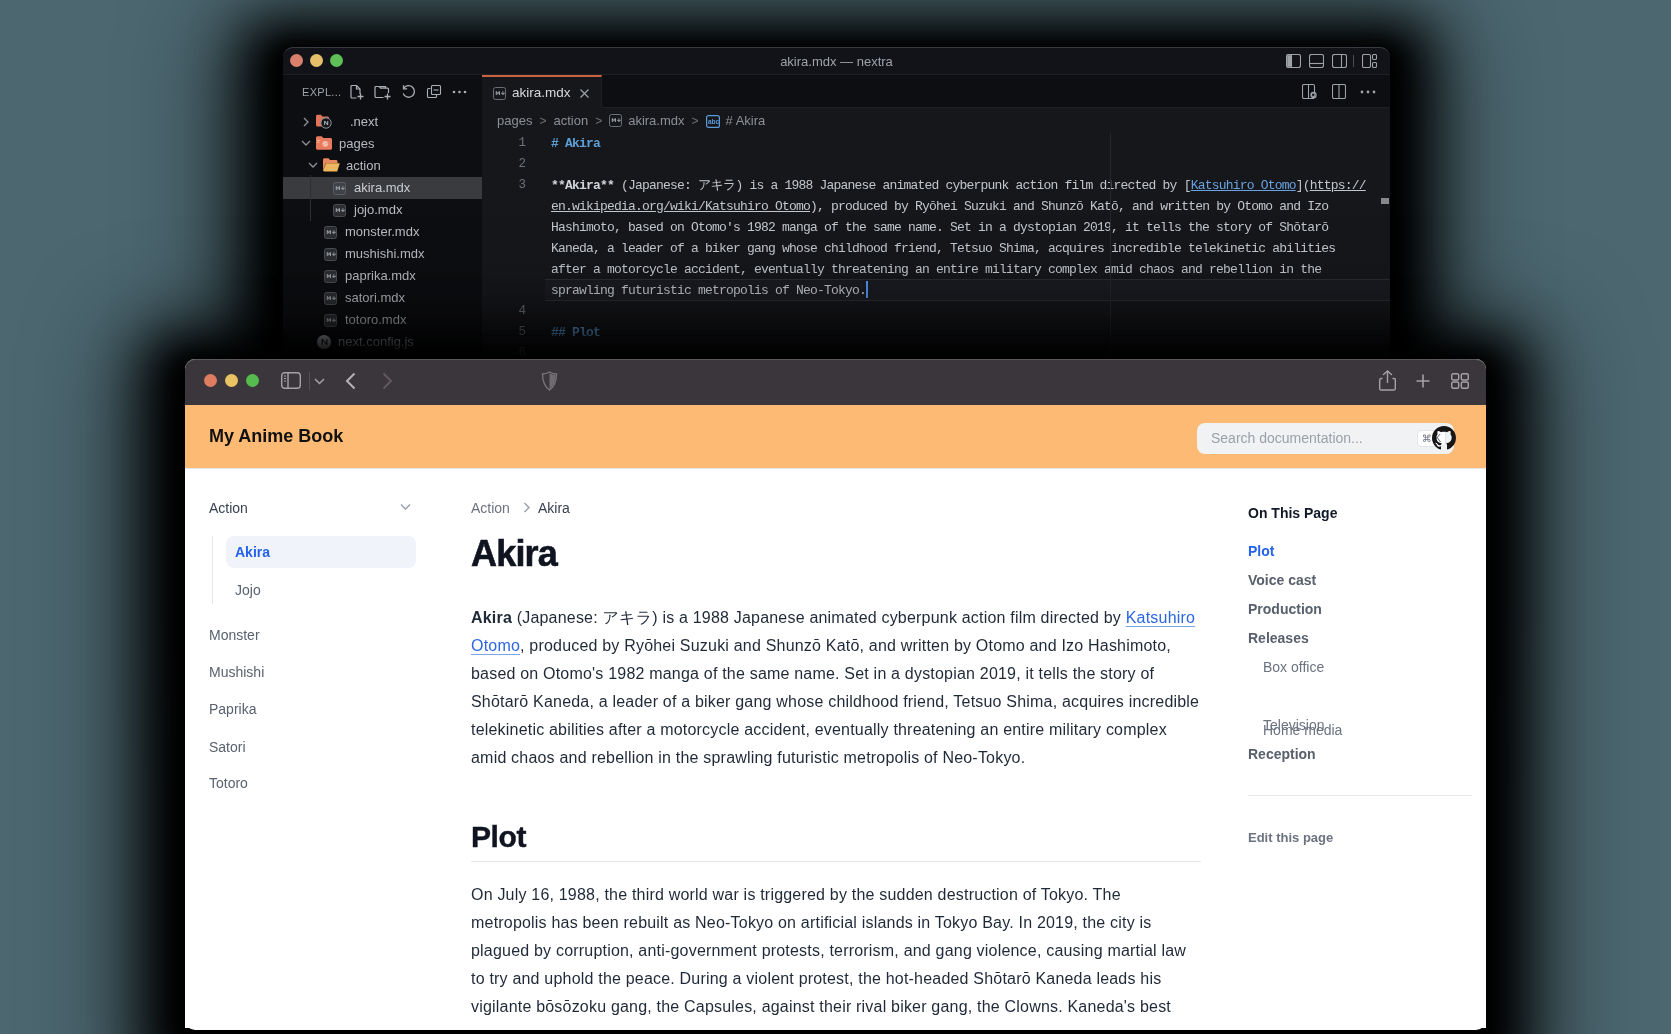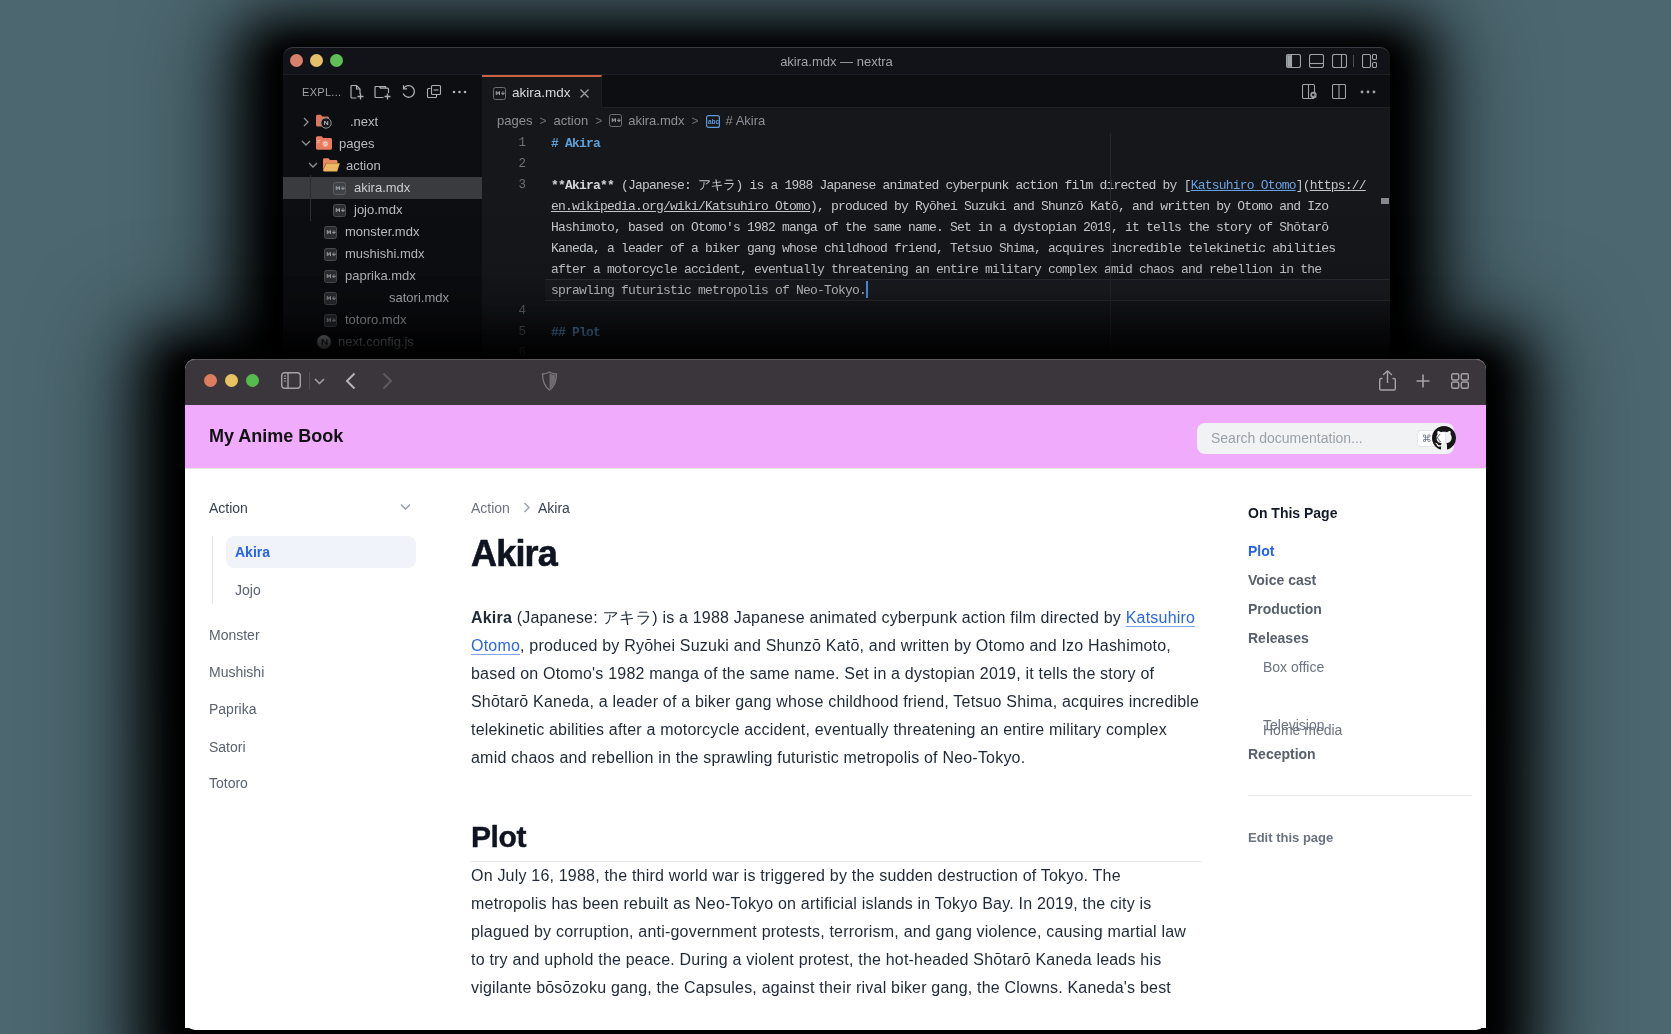--- a/index.html
+++ b/index.html
@@ -34,21 +34,21 @@
   .bsep { margin:0 7px; color:#6d7278; font-size:12px; }
 
   
   #safari {
     left:185px; top:359px; width:1301px; height:671px;
     background:#ffffff; border-radius:10px;
     box-shadow: 0 8px 20px 14px rgba(0,0,0,.96), 0 16px 48px 42px rgba(0,0,0,.88), 0 30px 90px 66px rgba(0,0,0,.5);
   }
   #sf-toolbar { left:0; top:0; width:100%; height:46px; background:#3b363b; border-top:1px solid #5b575b; border-radius:10px 10px 0 0; }
   #sf-url { left:386px; top:8px; width:528px; height:27px; background:#48434a; border-radius:7px; color:#f4f4f5; font-size:13px; text-align:center; line-height:27px; }
-  #sf-header { left:0; top:46px; width:100%; height:64px; background:#f0abfc; border-bottom:1px solid #e8eaec; }
+  #sf-header { left:0; top:46px; width:100%; height:64px; background:#fdba74; border-bottom:1px solid #e8eaec; }
   #sf-body { left:0; top:110px; width:100%; height:559px; background:#fff; }
 
   .sbitem { position:absolute; font-size:14px; color:#59626f; }
   .toc { position:absolute; font-size:14px; font-weight:bold; color:#57606c; }
   .tocsub { position:absolute; font-size:14px; color:#6b7280; }
 </style>
 </head>
 <body>
 
 <div id="vscode" class="abs">
@@ -177,21 +177,21 @@
             <rect x=".5" y=".5" width="12" height="12" rx="2" fill="#2c2e32" stroke="#4a4e53"></rect>
             <path d="M2.5 8.5V4.2h1.2l1.1 2 1.1-2h1.2v4.3H6V6l-1.2 2L3.6 6v2.5zM9.8 4.2v2.6l-1-1-.7.7 2.2 2 2.2-2-.7-.7-1 1V4.2z" fill="#9aa0a6" transform="scale(.92) translate(.5 .3)"></path>
           </svg>
         <span class="lbl" style="left:62px;">paprika.mdx</span>
       </div>
       <div class="trow" style="top:176px;">
         <svg class="abs" style="left:41px;top:5px;" width="13" height="13" viewBox="0 0 13 13">
             <rect x=".5" y=".5" width="12" height="12" rx="2" fill="#2c2e32" stroke="#4a4e53"></rect>
             <path d="M2.5 8.5V4.2h1.2l1.1 2 1.1-2h1.2v4.3H6V6l-1.2 2L3.6 6v2.5zM9.8 4.2v2.6l-1-1-.7.7 2.2 2 2.2-2-.7-.7-1 1V4.2z" fill="#9aa0a6" transform="scale(.92) translate(.5 .3)"></path>
           </svg>
-        <span class="lbl" style="left:62px;margin-left:44px;">satori.mdx</span>
+        <span class="lbl" style="left:62px;">satori.mdx</span>
       </div>
       <div class="trow" style="top:198px;">
         <svg class="abs" style="left:41px;top:5px;" width="13" height="13" viewBox="0 0 13 13">
             <rect x=".5" y=".5" width="12" height="12" rx="2" fill="#2c2e32" stroke="#4a4e53"></rect>
             <path d="M2.5 8.5V4.2h1.2l1.1 2 1.1-2h1.2v4.3H6V6l-1.2 2L3.6 6v2.5zM9.8 4.2v2.6l-1-1-.7.7 2.2 2 2.2-2-.7-.7-1 1V4.2z" fill="#9aa0a6" transform="scale(.92) translate(.5 .3)"></path>
           </svg>
         <span class="lbl" style="left:62px;">totoro.mdx</span>
       </div>
       <div class="trow" style="top:220px;">
         <svg class="abs" style="left:34px;top:4px;" width="14" height="14" viewBox="0 0 14 14">
@@ -348,21 +348,21 @@
     <div class="abs" style="left:286px; top:135px; font-size:16px; letter-spacing:.2px; line-height:28px; color:#1f2937; white-space:nowrap;">
       <b>Akira</b> (Japanese: アキラ) is a 1988 Japanese animated cyberpunk action film directed by <span style="color:#2b66e3;text-decoration:underline;text-decoration-thickness:1px;text-underline-offset:2.5px;text-decoration-color:#7ea4ef;">Katsuhiro</span><br>
       <span style="color:#2b66e3;text-decoration:underline;text-decoration-thickness:1px;text-underline-offset:2.5px;text-decoration-color:#7ea4ef;">Otomo</span>, produced by Ryōhei Suzuki and Shunzō Katō, and written by Otomo and Izo Hashimoto,<br>
       based on Otomo's 1982 manga of the same name. Set in a dystopian 2019, it tells the story of<br>
       Shōtarō Kaneda, a leader of a biker gang whose childhood friend, Tetsuo Shima, acquires incredible<br>
       telekinetic abilities after a motorcycle accident, eventually threatening an entire military complex<br>
       amid chaos and rebellion in the sprawling futuristic metropolis of Neo-Tokyo.
     </div>
     <div class="abs" style="left:286px; top:351px; font-size:30px; font-weight:bold; color:#0f1420; letter-spacing:-.4px; -webkit-text-stroke:.4px #0f1420;">Plot</div>
     <div class="abs" style="left:286px; top:392px; width:730px; height:1px; background:#e5e7eb;"></div>
-    <div class="abs" style="left:286px; top:393px; font-size:16px; letter-spacing:.2px; line-height:28px; color:#1f2937; white-space:nowrap;">
+    <div class="abs" style="left:286px; top:412px; font-size:16px; letter-spacing:.2px; line-height:28px; color:#1f2937; white-space:nowrap;">
       On July 16, 1988, the third world war is triggered by the sudden destruction of Tokyo. The<br>
       metropolis has been rebuilt as Neo-Tokyo on artificial islands in Tokyo Bay. In 2019, the city is<br>
       plagued by corruption, anti-government protests, terrorism, and gang violence, causing martial law<br>
       to try and uphold the peace. During a violent protest, the hot-headed Shōtarō Kaneda leads his<br>
       vigilante bōsōzoku gang, the Capsules, against their rival biker gang, the Clowns. Kaneda's best
     </div>
 
     <div class="toc" style="left:1063px; top:36px; color:#111827;">On This Page</div>
     <div class="toc" style="left:1063px; top:74px; color:#2563eb;">Plot</div>
     <div class="toc" style="left:1063px; top:103px;">Voice cast</div>

